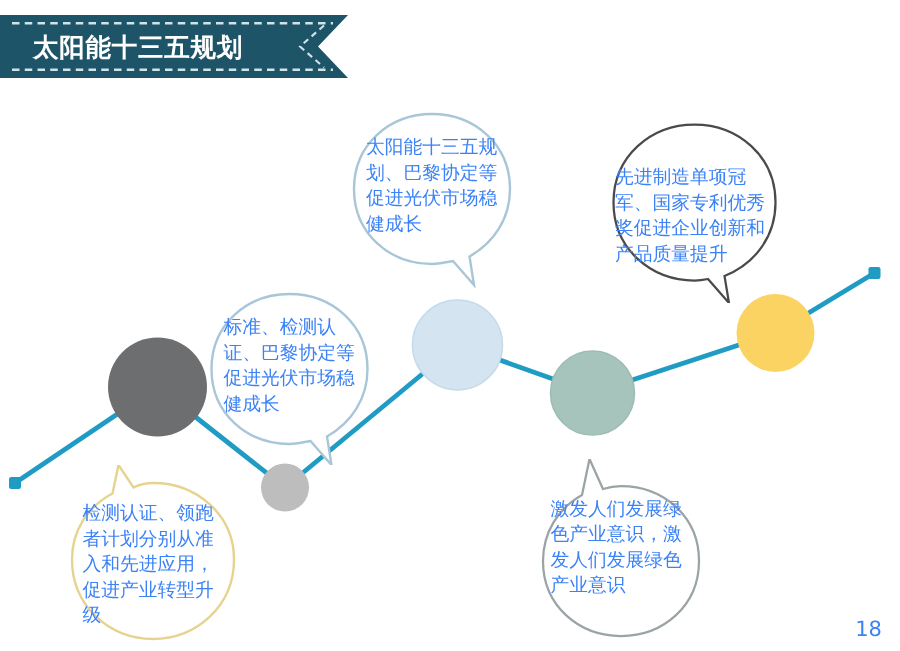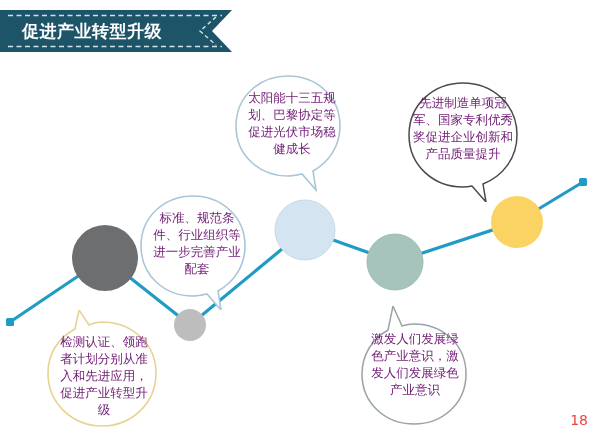--- a/index.html
+++ b/index.html
@@ -38,52 +38,52 @@
     width: 600px; height: 434px;
   }
 
   
   .bubble {
     position: absolute;
   }
   .bubble-svg { position: absolute; left: 0; top: 0; }
   .bubble-text {
     position: absolute;
-    color: #701a75;
+    color: #3b82f6;
     font-size: 12.5px;
     line-height: 17px;
-    text-align: center;
+    text-align: left;
     letter-spacing: 0px;
   }
 
   
   #bubble-regulation { left: 35px; top: 310px; width: 134px; height: 124px; }
   #bubble-regulation .bubble-text { left: 20px; top: 24px; width: 98px; }
 
   
   #bubble-standards { left: 133px; top: 190px; width: 124px; height: 120px; }
   #bubble-standards .bubble-text { left: 16px; top: 20px; width: 96px; }
 
   
   #bubble-solar { left: 228px; top: 72px; width: 124px; height: 120px; }
   #bubble-solar .bubble-text { left: 16px; top: 18px; width: 96px; }
 
   
   #bubble-manufacturing { left: 396px; top: 80px; width: 134px; height: 122px; }
-  #bubble-manufacturing .bubble-text { left: 14px; top: 15px; width: 106px; }
+  #bubble-manufacturing .bubble-text { left: 14px; top: 30px; width: 106px; }
 
   
   #bubble-greencert { left: 352px; top: 306px; width: 124px; height: 122px; }
   #bubble-greencert .bubble-text { left: 15px; top: 25px; width: 96px; }
 
   
   #page-number {
     position: absolute; right: 12px; bottom: 6px;
     font-size: 14px;
-    color: #ef4444;
+    color: #3b82f6;
     font-family: "DejaVu Sans", sans-serif;
   }
 </style>
 </head>
 <body>
 
 <div id="slide">
 
   <svg id="chart-svg" viewBox="0 0 600 434">
 
@@ -104,21 +104,21 @@
     <rect x="579" y="178" width="8" height="8" rx="1.5" fill="#1f9bc4"></rect>
   </svg>
 
   <div id="banner-wrap">
     <svg id="banner-svg" width="240" height="42" viewBox="0 0 240 42">
       <path d="M0,0 L232,0 L212,21 L232,42 L0,42 Z" fill="#1d5468"></path>
       <line x1="8" y1="5.5" x2="222" y2="5.5" stroke="#cfe3e8" stroke-width="1.6" stroke-dasharray="5 3.5"></line>
       <line x1="8" y1="36.5" x2="222" y2="36.5" stroke="#cfe3e8" stroke-width="1.6" stroke-dasharray="5 3.5"></line>
       <path d="M216,7 L200,21 L216,35" fill="none" stroke="#cfe3e8" stroke-width="1.4" stroke-dasharray="4 3"></path>
     </svg>
-    <div id="banner-title">促进产业转型升级</div>
+    <div id="banner-title">太阳能十三五规划</div>
   </div>
 
   <div class="bubble" id="bubble-regulation">
     <svg class="bubble-svg" width="134" height="124" viewBox="0 0 134 124">
       <path d="M67,12
                C96,12 121,33 121,63
                C121,94 96,116 67,116
                C38,116 13,94 13,63
                C13,44 23,28 40,19
                L44,0 L54,15
@@ -130,21 +130,21 @@
   <div class="bubble" id="bubble-standards">
     <svg class="bubble-svg" width="124" height="120" viewBox="0 0 124 120">
       <path d="M60,6
                C88,6 112,26 112,56
                C112,76 101,92 85,101
                L88,120 L74,104
                C69,105 64,106 60,106
                C32,106 8,86 8,56
                C8,26 32,6 60,6 Z" fill="#ffffff" stroke="#a9c6d8" stroke-width="1.6"></path>
     </svg>
-    <div class="bubble-text">标准、规范条件、行业组织等进一步完善产业配套</div>
+    <div class="bubble-text">标准、检测认证、巴黎协定等促进光伏市场稳健成长</div>
   </div>
 
   <div class="bubble" id="bubble-solar">
     <svg class="bubble-svg" width="124" height="120" viewBox="0 0 124 120">
       <path d="M60,4
                C88,4 112,24 112,54
                C112,74 101,90 85,99
                L88,118 L74,102
                C69,103 64,104 60,104
                C32,104 8,84 8,54

